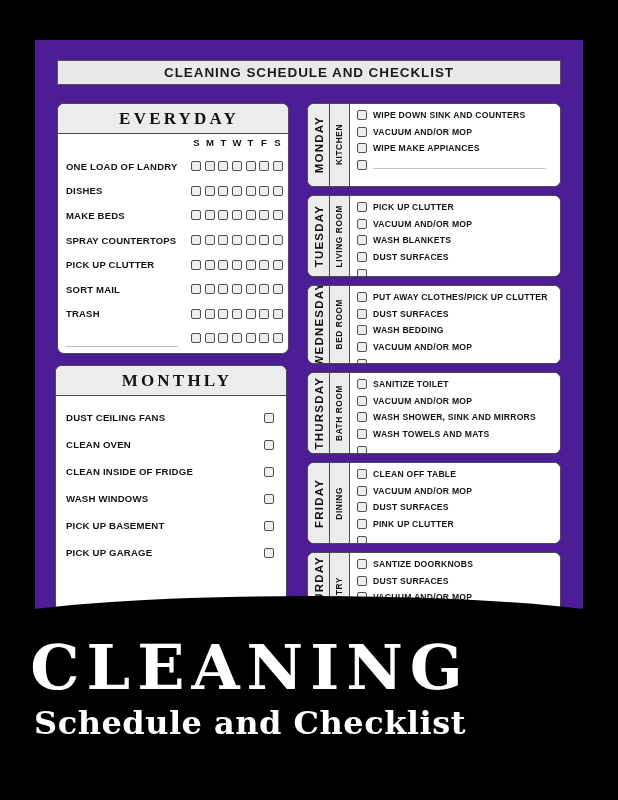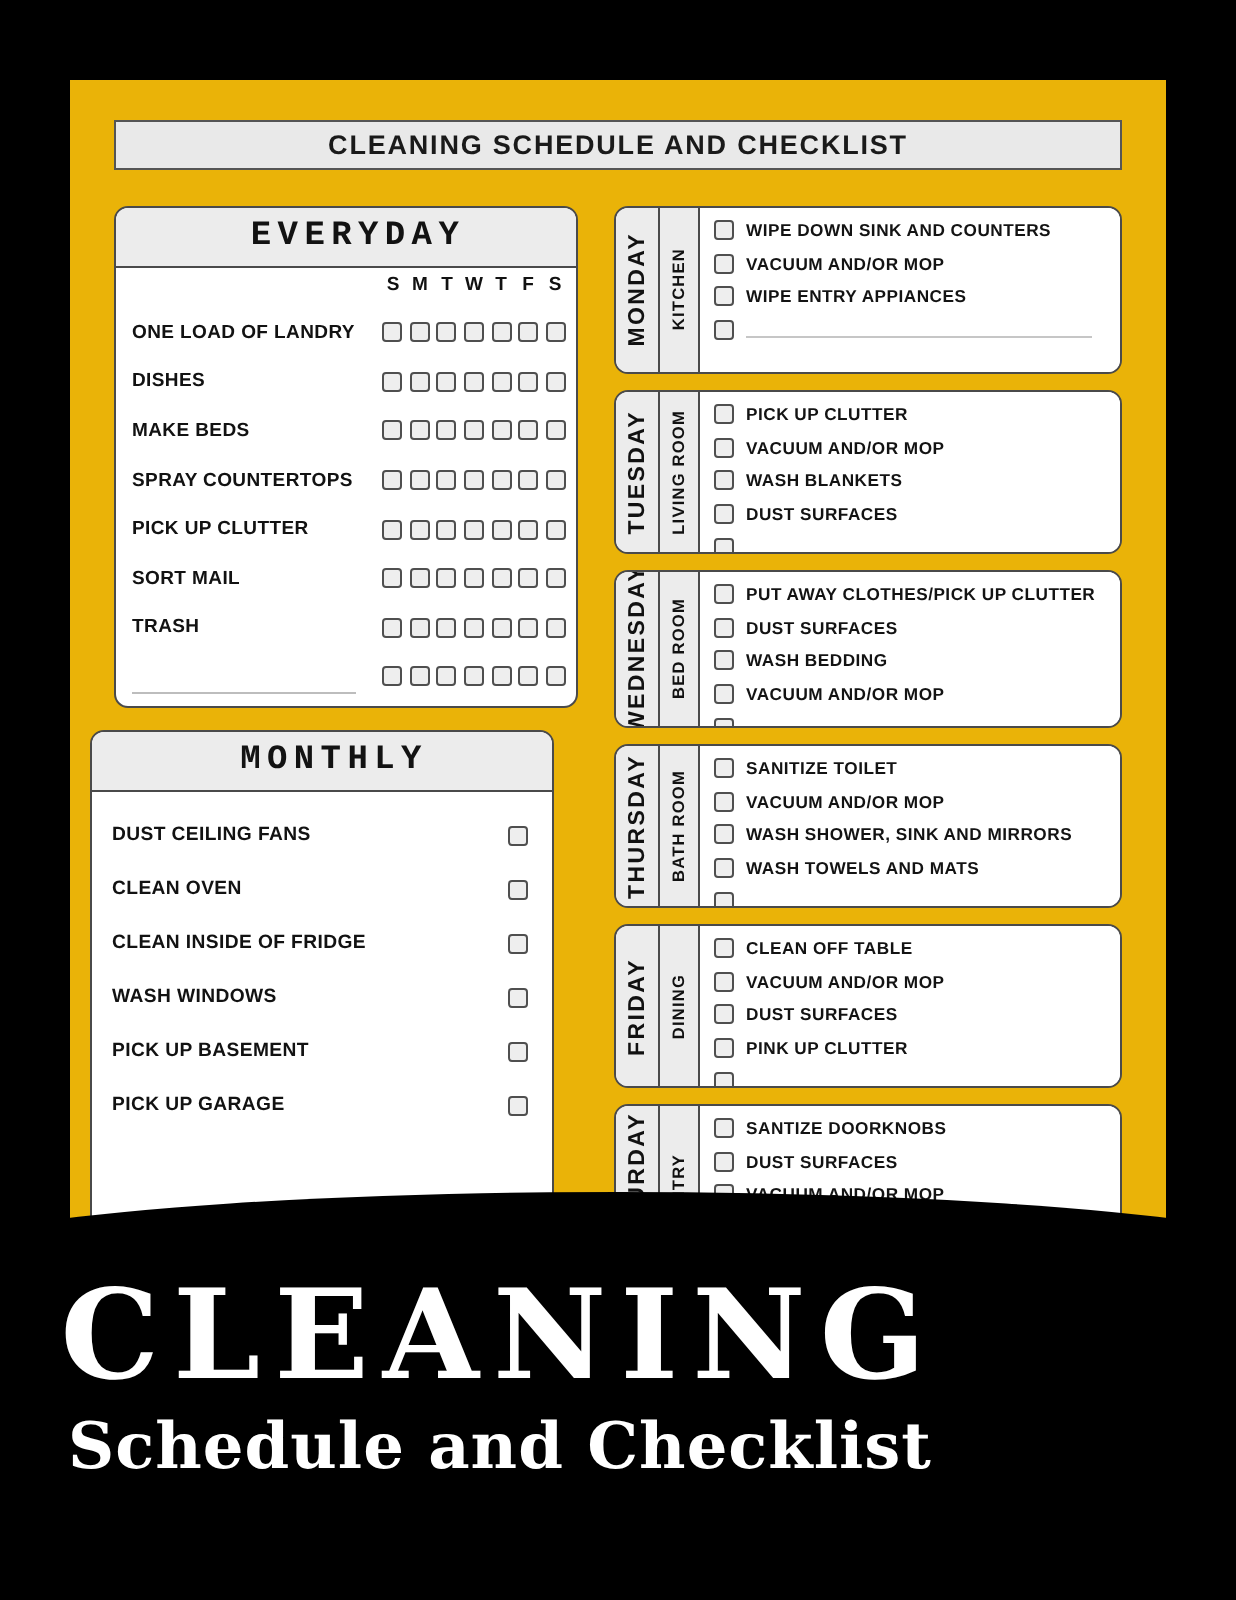--- a/index.html
+++ b/index.html
@@ -9,21 +9,21 @@
     font-family: "Liberation Sans", sans-serif;
     overflow: hidden;
   }
   #root { position: relative; width: 618px; height: 800px; background: #000; }
 
   
   .sheet {
     position: absolute;
     left: 35px; top: 40px;
     width: 548px; height: 580px;
-    background: #eab308;
+    background: #4c1d95;
     overflow: hidden;
   }
 
   
   .title-bar {
     position: absolute;
     left: 22px; top: 20px;
     width: 504px; height: 25px;
     background: #e9e9e9;
     border: 1.5px solid #555;
@@ -42,21 +42,21 @@
     overflow: hidden;
   }
   .card-head {
     background: #ececec;
     border-bottom: 1.5px solid #4a4a4a;
     height: 30px;
     display: flex; align-items: center; justify-content: center;
   }
   .card-head span {
     font-size: 17px; font-weight: bold; letter-spacing: 3.2px; color: #121212;
-    font-family: Liberation Mono, monospace;
+    font-family: Liberation Serif, serif;
     margin-left: 12px;
   }
 
   
   #everyday { left: 22px; top: 63px; width: 232px; height: 251px; }
   .ed-body { position: relative; padding: 4px 0 0 0; height: 219px; }
   .dow-row {
     position: absolute; left: 133px; top: 3px;
     width: 92px; display: flex; justify-content: space-between;
   }
@@ -85,21 +85,21 @@
   }
   .cb {
     width: 10px; height: 10px;
     border: 1.3px solid #4f4f4f;
     border-radius: 2px;
     background: #eeeeee;
     flex: 0 0 auto;
   }
 
   
-  #monthly { left: 10px; top: 325px; width: 232px; height: 258px; }
+  #monthly { left: 20px; top: 325px; width: 232px; height: 258px; }
   .mo-body { padding: 8px 0 0 0; }
   .mo-row {
     position: relative; height: 27px; display: flex; align-items: center;
   }
   .mo-label {
     position: absolute; left: 10px;
     font-size: 9.6px; font-weight: bold; color: #121212; letter-spacing: .2px;
     white-space: nowrap;
   }
   .mo-cb { position: absolute; right: 12px; }
@@ -340,21 +340,21 @@
             <div class="task">
               <div class="cb"></div>
               <div class="task-text">WIPE DOWN SINK AND COUNTERS</div>
             </div>
             <div class="task">
               <div class="cb"></div>
               <div class="task-text">VACUUM AND/OR MOP</div>
             </div>
             <div class="task">
               <div class="cb"></div>
-              <div class="task-text">WIPE ENTRY APPIANCES</div>
+              <div class="task-text">WIPE MAKE APPIANCES</div>
             </div>
             <div class="task">
               <div class="cb"></div>
               <div class="task-blank"></div>
             </div>
           </div>
         </div>
         <div class="day-card" style="top: 155px; height: 82px;">
           <div class="v-day">
             <span>TUESDAY</span>

